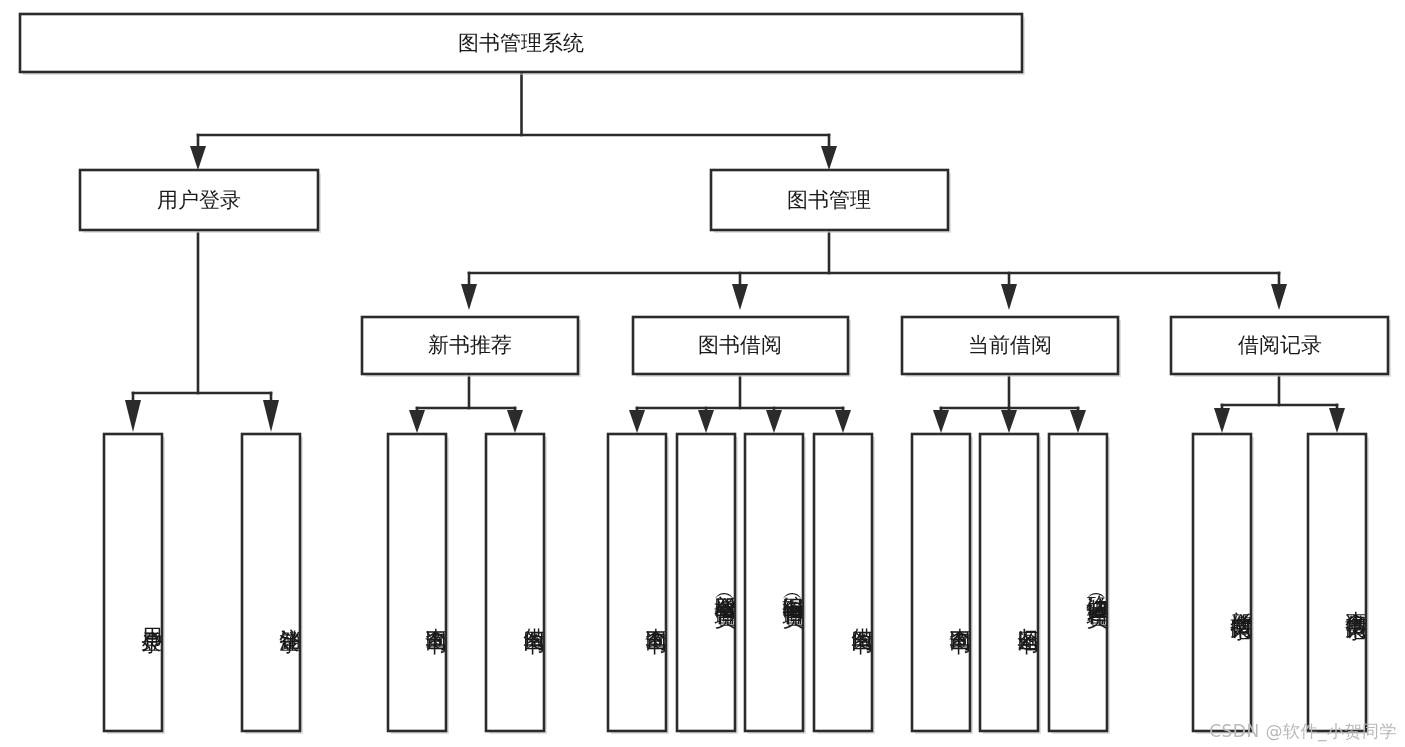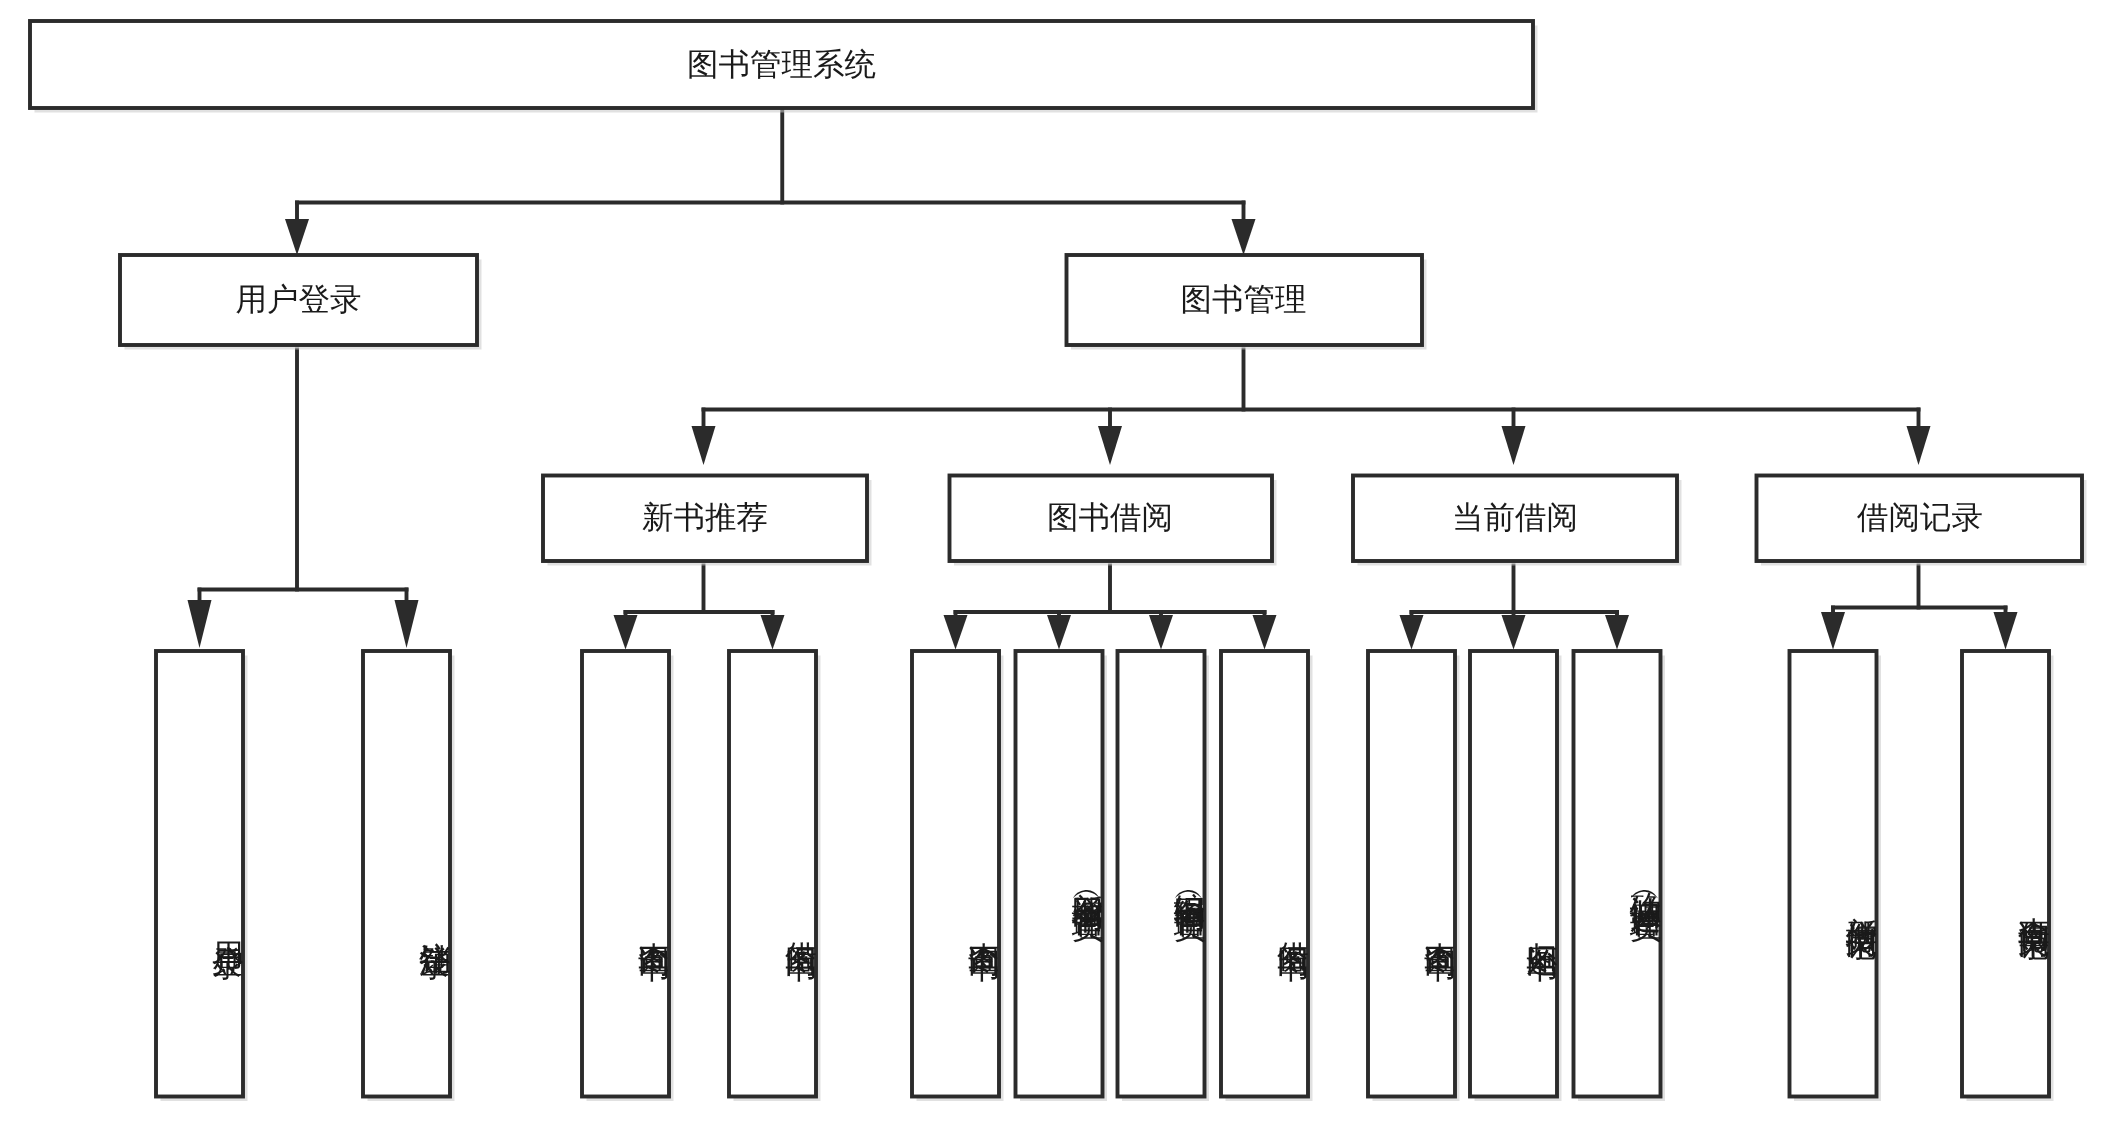--- a/index.html
+++ b/index.html
@@ -259,14 +259,15 @@
   <div class="leaf-label" style="left:745px; top:444px; width:58px; height:286px;">编辑图书（管理员）</div>
   <div class="leaf-label" style="left:814px; top:500px; width:58px; height:230px;">借阅图书</div>
 
   <div class="leaf-label" style="left:912px; top:500px; width:58px; height:230px;">查询图书</div>
   <div class="leaf-label" style="left:980px; top:500px; width:58px; height:230px;">归还图书</div>
   <div class="leaf-label" style="left:1049px; top:444px; width:58px; height:286px;">确认归还（管理员）</div>
 
   <div class="leaf-label" style="left:1193px; top:470px; width:58px; height:260px;">新增借阅记录</div>
   <div class="leaf-label" style="left:1308px; top:470px; width:58px; height:260px;">查询借阅记录</div>
 
+  <div class="watermark">CSDN @软件_小贺同学</div>
 
 </div>
 
 </body></html>

